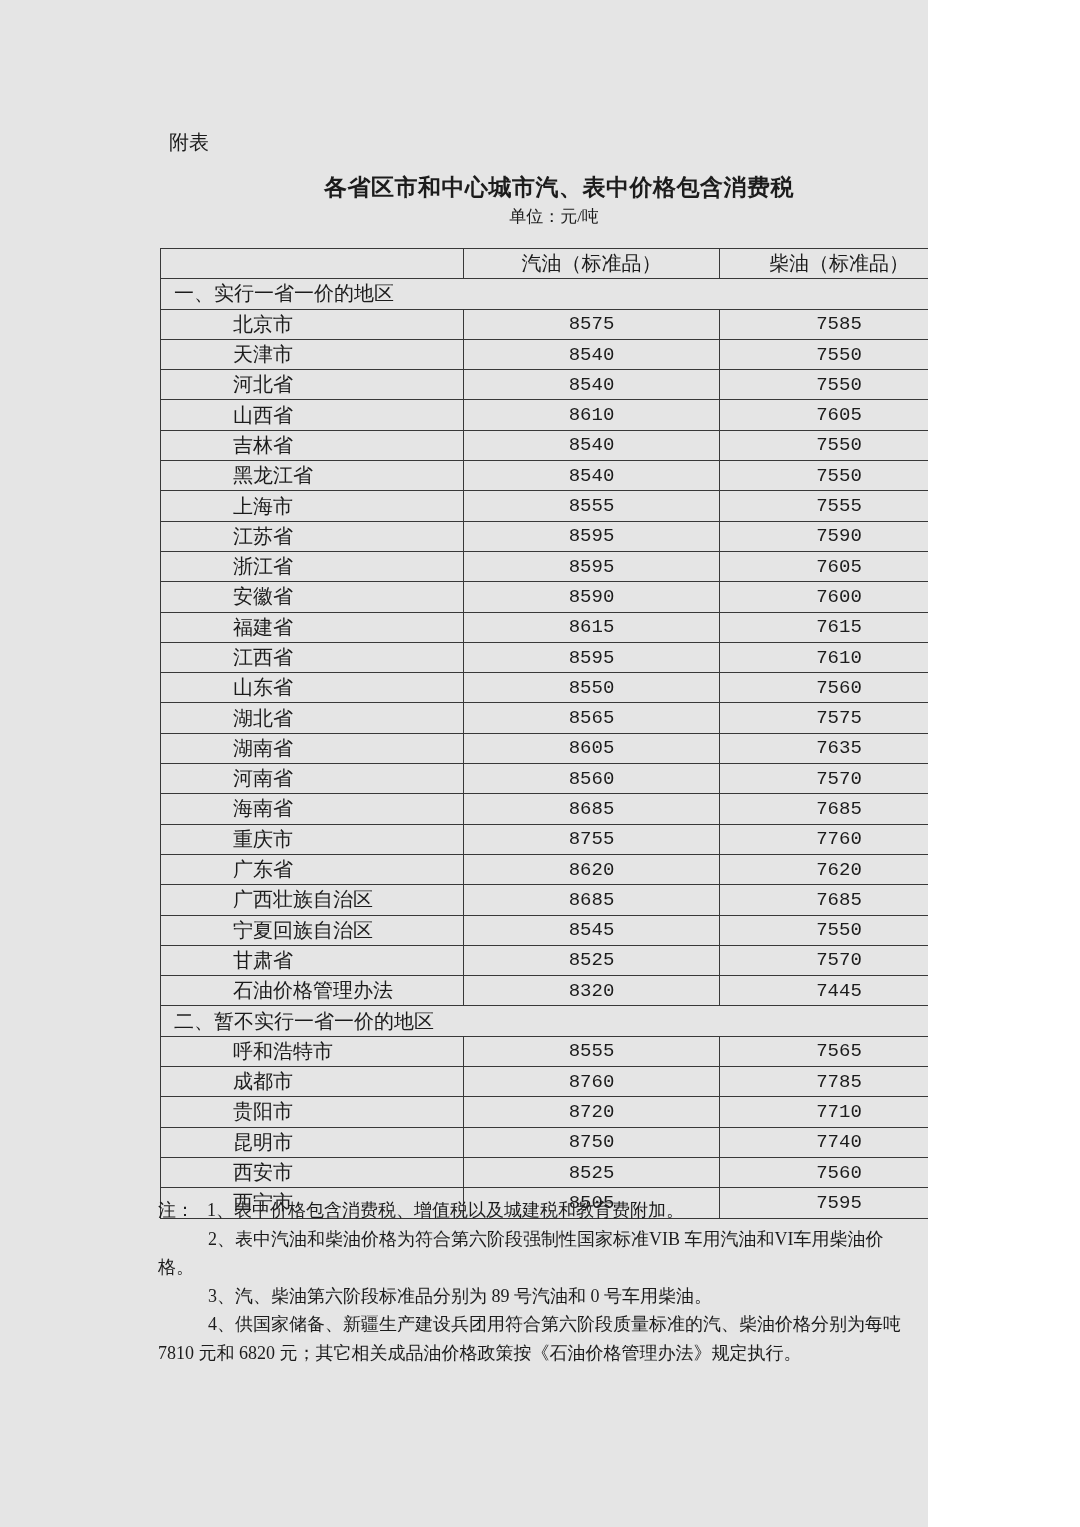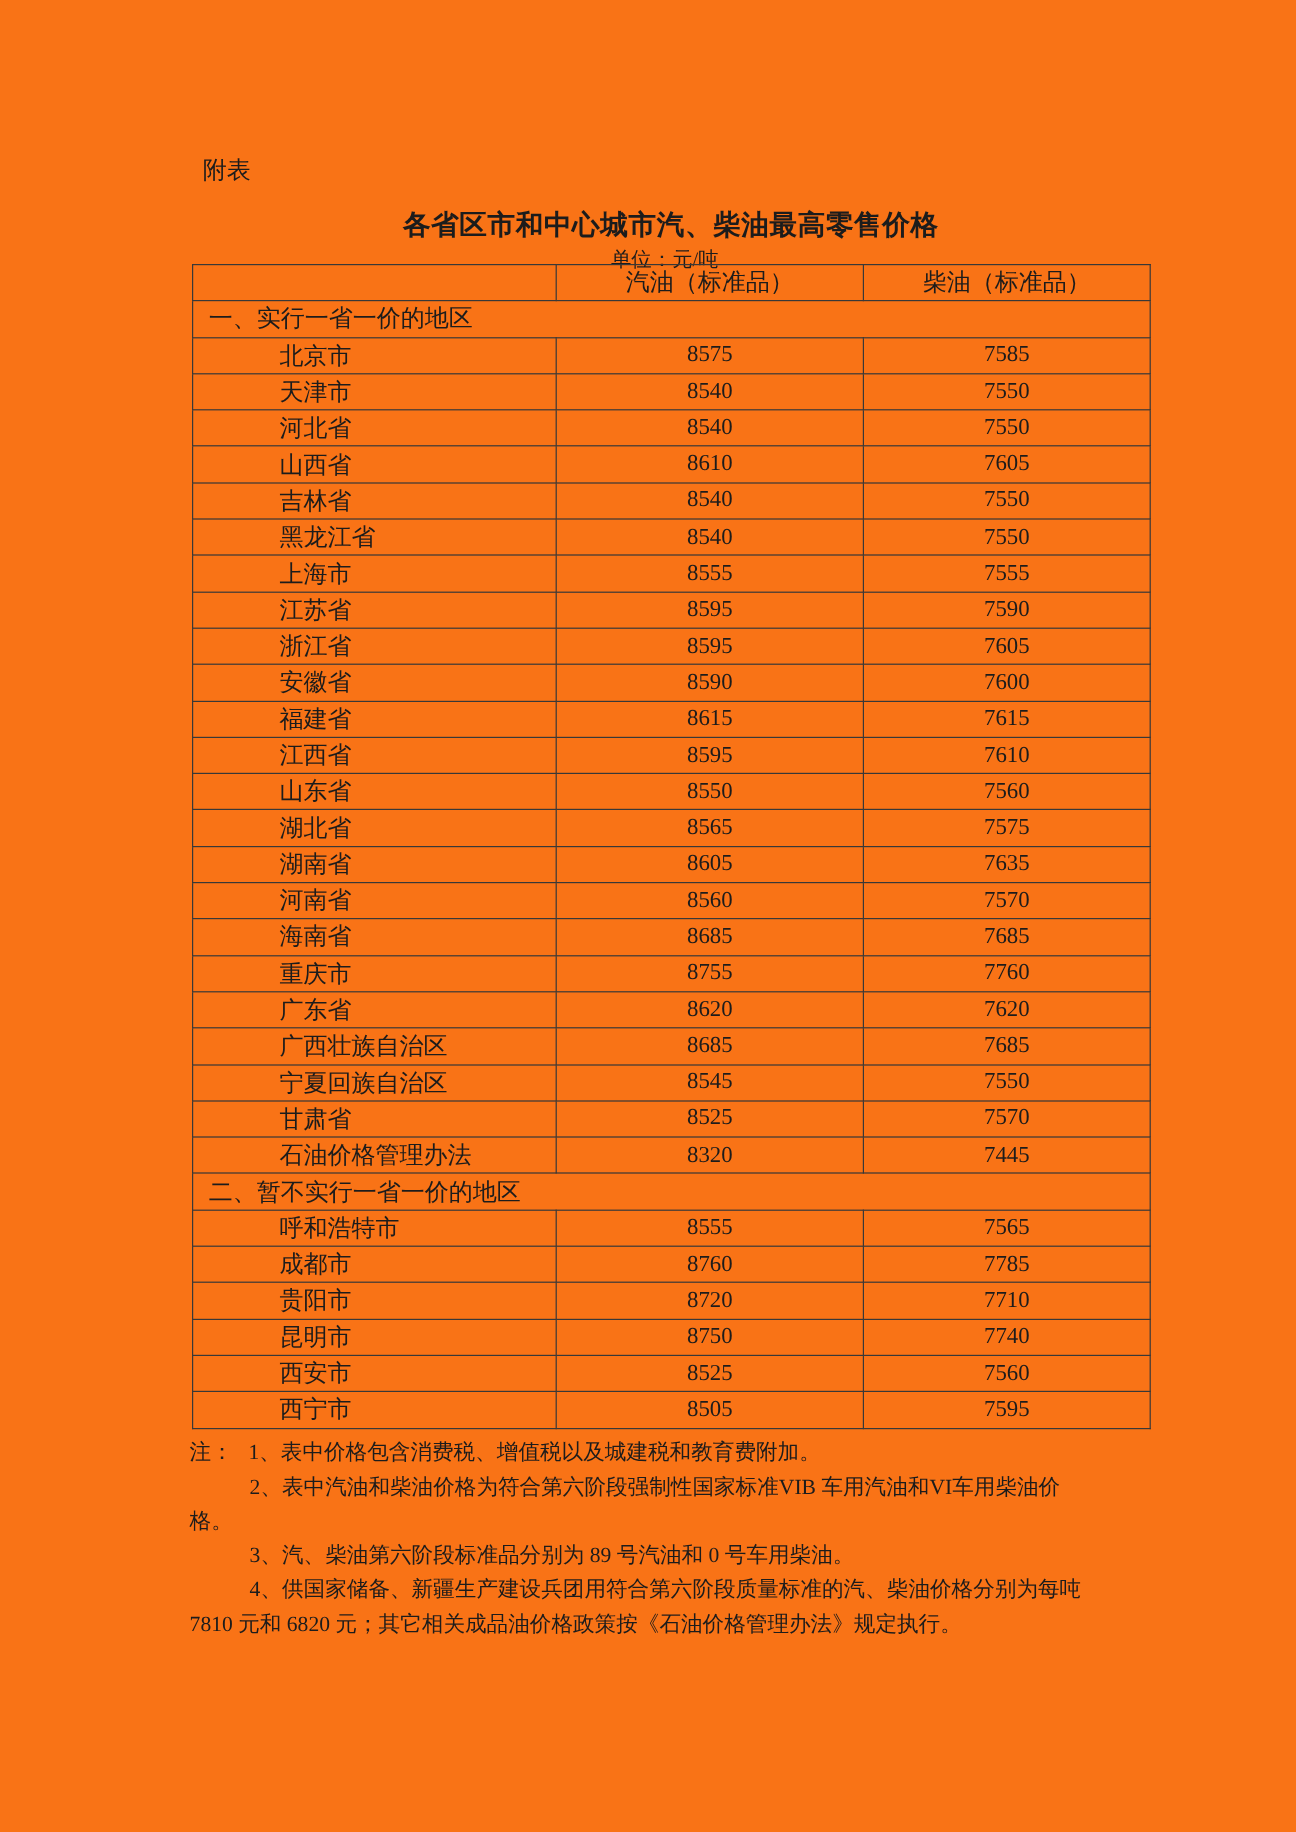--- a/index.html
+++ b/index.html
@@ -1,41 +1,41 @@
 <!DOCTYPE html>
 <html><head>
 <meta charset="utf-8">
 <style>
   html,body { margin:0; padding:0; background:#ffffff; }
   .page {
     position:relative;
-    width:1080px; height:1527px;
-    background:#f97316;
+    width:928px; height:1527px;
+    background:#e5e5e5;
     font-family:"Liberation Serif","DejaVu Serif",serif;
     color:#1c1c1c;
     overflow:hidden;
   }
   .fubiao {
     position:absolute; left:169px; top:130px;
     font-size:20px; line-height:24px;
   }
   .title {
     position:absolute; left:160px; top:172px; width:798px;
     margin:0; text-align:center;
     font-family:"Liberation Sans","DejaVu Sans",sans-serif;
     font-weight:700; font-size:23px; line-height:30px;
     letter-spacing:0.5px;
   }
   .unit {
     position:absolute; left:160px; top:206px; width:788px;
     text-align:center; font-size:17px; line-height:22px;
   }
   table.price-table {
-    position:absolute; left:160px; top:220px; width:798px;
-    border-collapse:collapse; table-layout:fixed;
+    position:absolute; left:160px; top:248px; width:798px;
+    border-collapse:collapse; table-layout:fixed;font-family:Liberation Mono, monospace;
   }
   .price-table th, .price-table td {
     border:1px solid #383838;
     height:29.3px;
     padding:0;
     font-size:20px;
     font-weight:400;
     vertical-align:middle;
     overflow:hidden;
     white-space:nowrap;
@@ -53,21 +53,21 @@
   .note-label { display:inline; }
   .note-gap { display:inline-block; width:13px; }
 </style>
 </head>
 <body>
 
 <div class="page">
 
   <div class="fubiao">附表</div>
 
-  <h1 class="title">各省区市和中心城市汽、柴油最高零售价格</h1>
+  <h1 class="title">各省区市和中心城市汽、表中价格包含消费税</h1>
 
   <div class="unit">单位：元/吨</div>
 
   <table class="price-table">
     <colgroup>
       <col style="width:303px">
       <col style="width:256px">
       <col style="width:239px">
     </colgroup>
     <thead>

